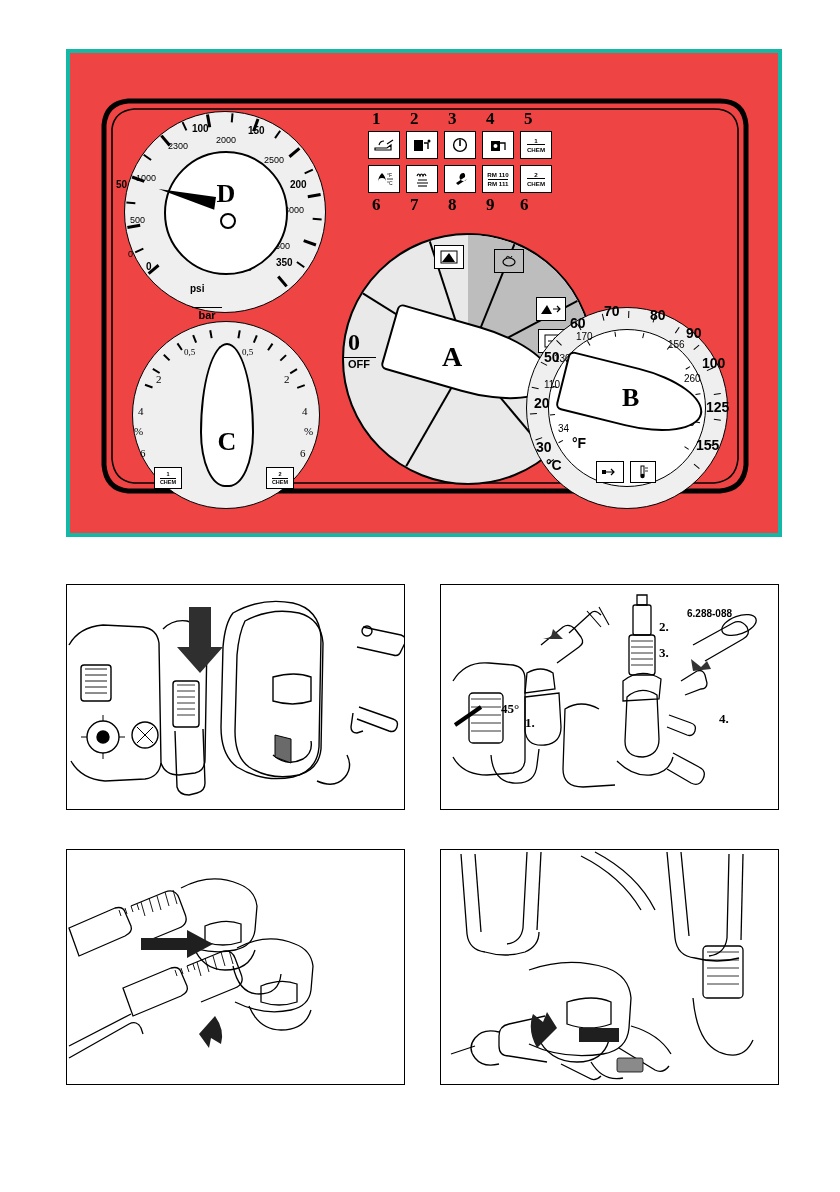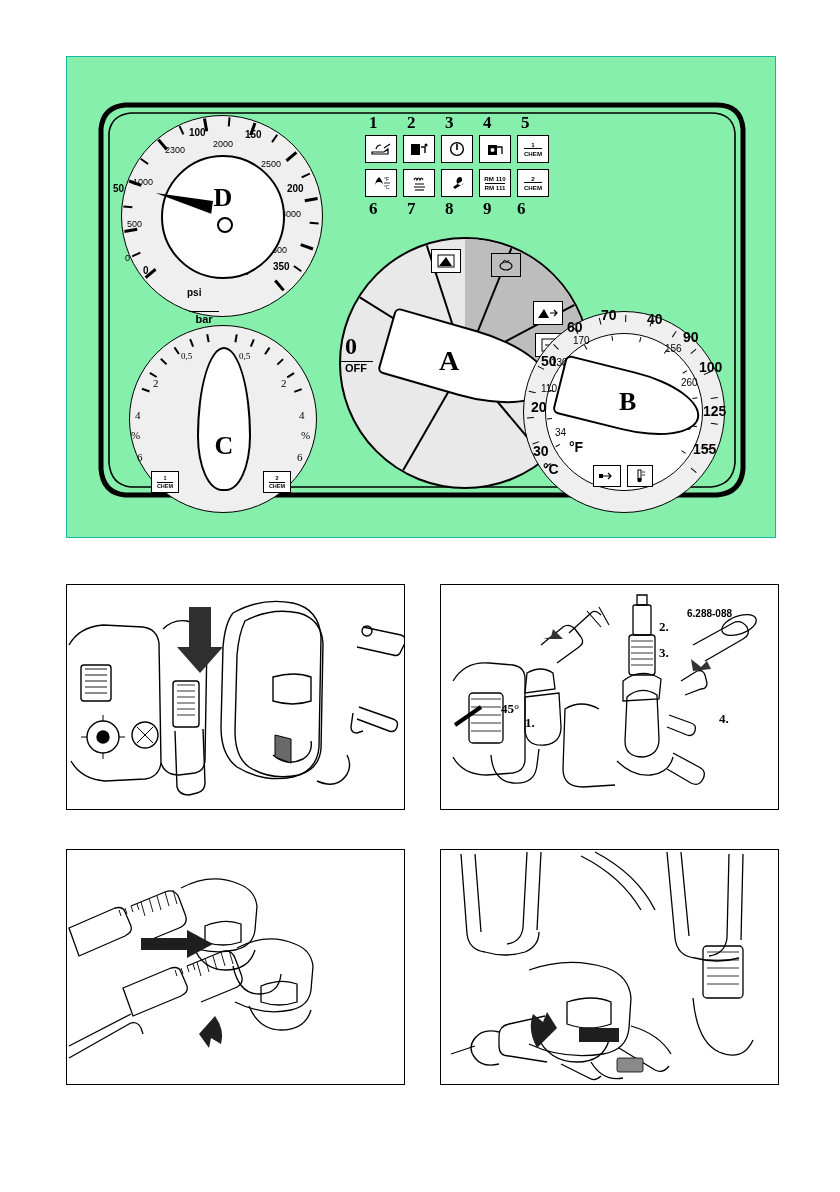--- a/index.html
+++ b/index.html
@@ -1,20 +1,20 @@
 <!DOCTYPE html>
 <html><head>
 <meta charset="utf-8">
 <style>
   html,body{margin:0;padding:0;background:#ffffff;}
   body{width:840px;height:1192px;font-family:"Liberation Sans",sans-serif;color:#000;position:relative;}
   .page{position:absolute;left:0;top:0;width:840px;height:1192px;}
 
   
-  .panel{position:absolute;left:66px;top:56px;width:708px;height:480px;border:1px solid #14b8a6;background:#86efac;}
+  .panel{position:absolute;left:66px;top:49px;width:708px;height:480px;border:4px solid #14b8a6;background:#ef4444;}
   .panel-inner{position:absolute;left:24px;top:20px;width:660px;height:440px;}
   .panel-outline{position:absolute;left:0;top:0;width:100%;height:100%;}
 
   
   .gaugeD{position:absolute;left:30px;top:38px;width:200px;height:200px;}
   .gaugeD .ring{position:absolute;left:0;top:0;width:200px;height:200px;border-radius:50%;background:#efefef;border:1.5px solid #000;}
   .gaugeD .face{position:absolute;left:40px;top:40px;width:120px;height:120px;border-radius:50%;background:#fff;border:2px solid #000;}
   .gaugeD .dletter{position:absolute;left:0;top:26px;width:120px;text-align:center;font-size:26px;font-weight:700;font-family:"Liberation Serif",serif;}
   .gaugeD .hub{position:absolute;left:54px;top:60px;width:12px;height:12px;border-radius:50%;border:2px solid #000;background:#fff;}
   .gaugeD .needle{position:absolute;left:34px;top:86px;width:0;height:0;border-left:58px solid transparent;border-right:0 solid transparent;border-top:13px solid #000;transform-origin:100% 0;transform:rotate(8deg);}
@@ -325,21 +325,21 @@
         <div class="tickB2" style="transform:rotate(-30deg)"></div>
         <div class="tickB2" style="transform:rotate(-8deg)"></div>
         <div class="tickB2" style="transform:rotate(14deg)"></div>
         <div class="tickB2" style="transform:rotate(36deg)"></div>
         <div class="tickB2" style="transform:rotate(58deg)"></div>
         <div class="tickB2" style="transform:rotate(80deg)"></div>
         <div class="tickB2" style="transform:rotate(102deg)"></div>
         <div class="tickB2" style="transform:rotate(124deg)"></div>
 
         <div class="lblB" style="left:78px;top:-4px">70</div>
-        <div class="lblB" style="left:124px;top:0px">40</div>
+        <div class="lblB" style="left:124px;top:0px">80</div>
         <div class="lblB" style="left:44px;top:8px">60</div>
         <div class="lblB" style="left:160px;top:18px">90</div>
         <div class="lblB" style="left:18px;top:42px">50</div>
         <div class="lblB" style="left:176px;top:48px">100</div>
         <div class="lblB" style="left:8px;top:88px">20</div>
         <div class="lblB" style="left:180px;top:92px">125</div>
         <div class="lblB" style="left:10px;top:132px">30</div>
         <div class="lblB" style="left:170px;top:130px">155</div>
 
         <div class="lblB sm" style="left:50px;top:24px">170</div>

